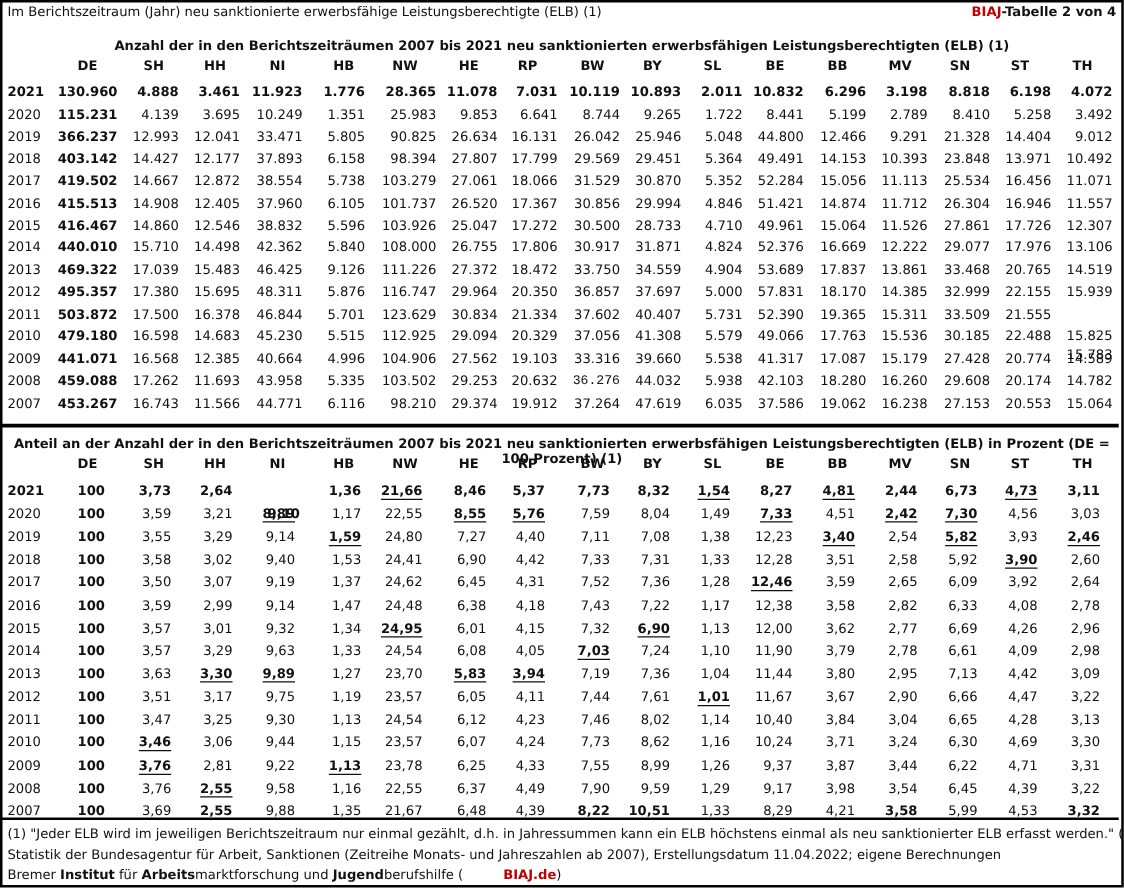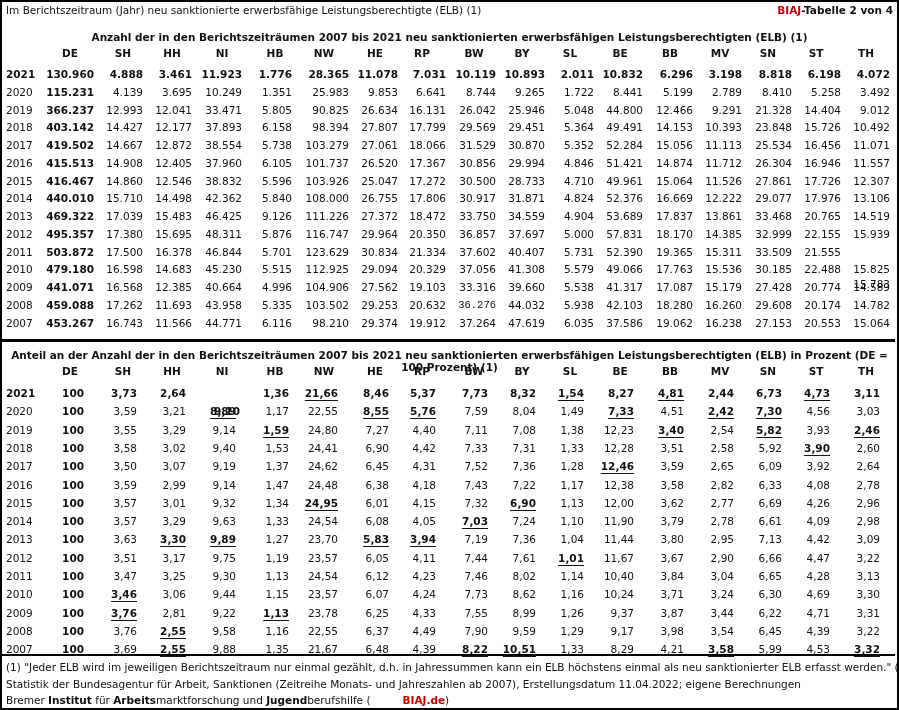--- a/index.html
+++ b/index.html
@@ -118,21 +118,21 @@
       <span class="cell " style="right: 546px;">98.394</span>
       <span class="cell " style="right: 497px;">27.807</span>
       <span class="cell " style="right: 449px;">17.799</span>
       <span class="cell " style="right: 399px;">29.569</span>
       <span class="cell " style="right: 350px;">29.451</span>
       <span class="cell " style="right: 301px;">5.364</span>
       <span class="cell " style="right: 252px;">49.491</span>
       <span class="cell " style="right: 202px;">14.153</span>
       <span class="cell " style="right: 153px;">10.393</span>
       <span class="cell " style="right: 103px;">23.848</span>
-      <span class="cell " style="right: 54px;">15.726</span>
+      <span class="cell " style="right: 54px;">13.971</span>
       <span class="cell " style="right: 5px;">10.492</span>
     </div>
     <div class="row" style="top: 92px;">
       <span class="yr">2017</span>
       <span class="cell b" style="right: 801px;">419.502</span>
       <span class="cell " style="right: 752px;">14.667</span>
       <span class="cell " style="right: 703px;">12.872</span>
       <span class="cell " style="right: 653px;">38.554</span>
       <span class="cell " style="right: 603px;">5.738</span>
       <span class="cell " style="right: 546px;">103.279</span>

